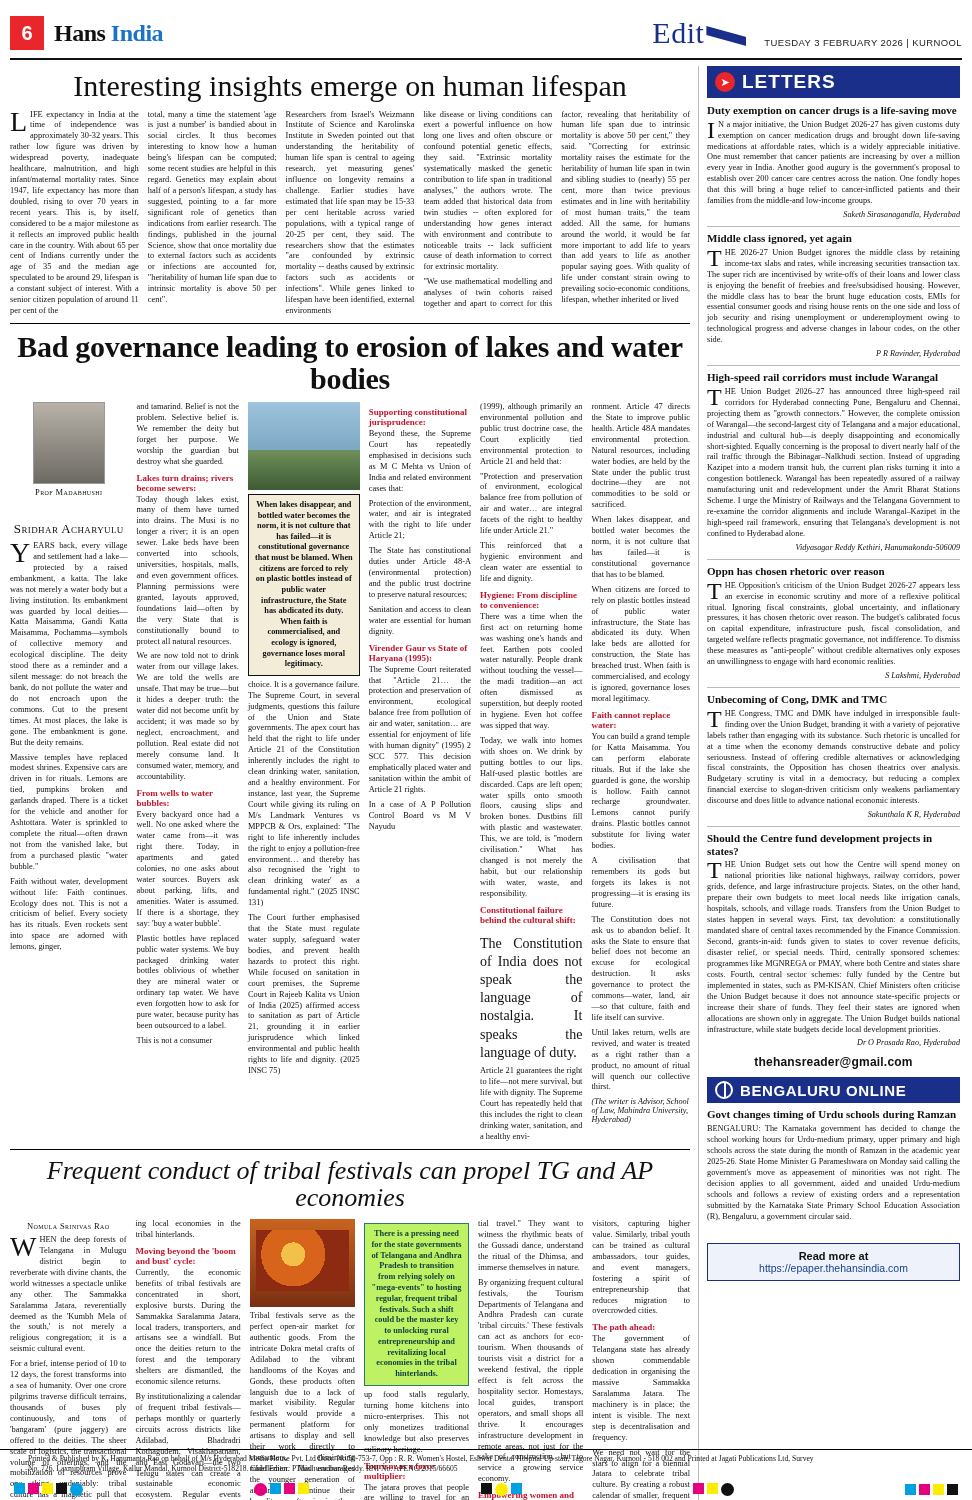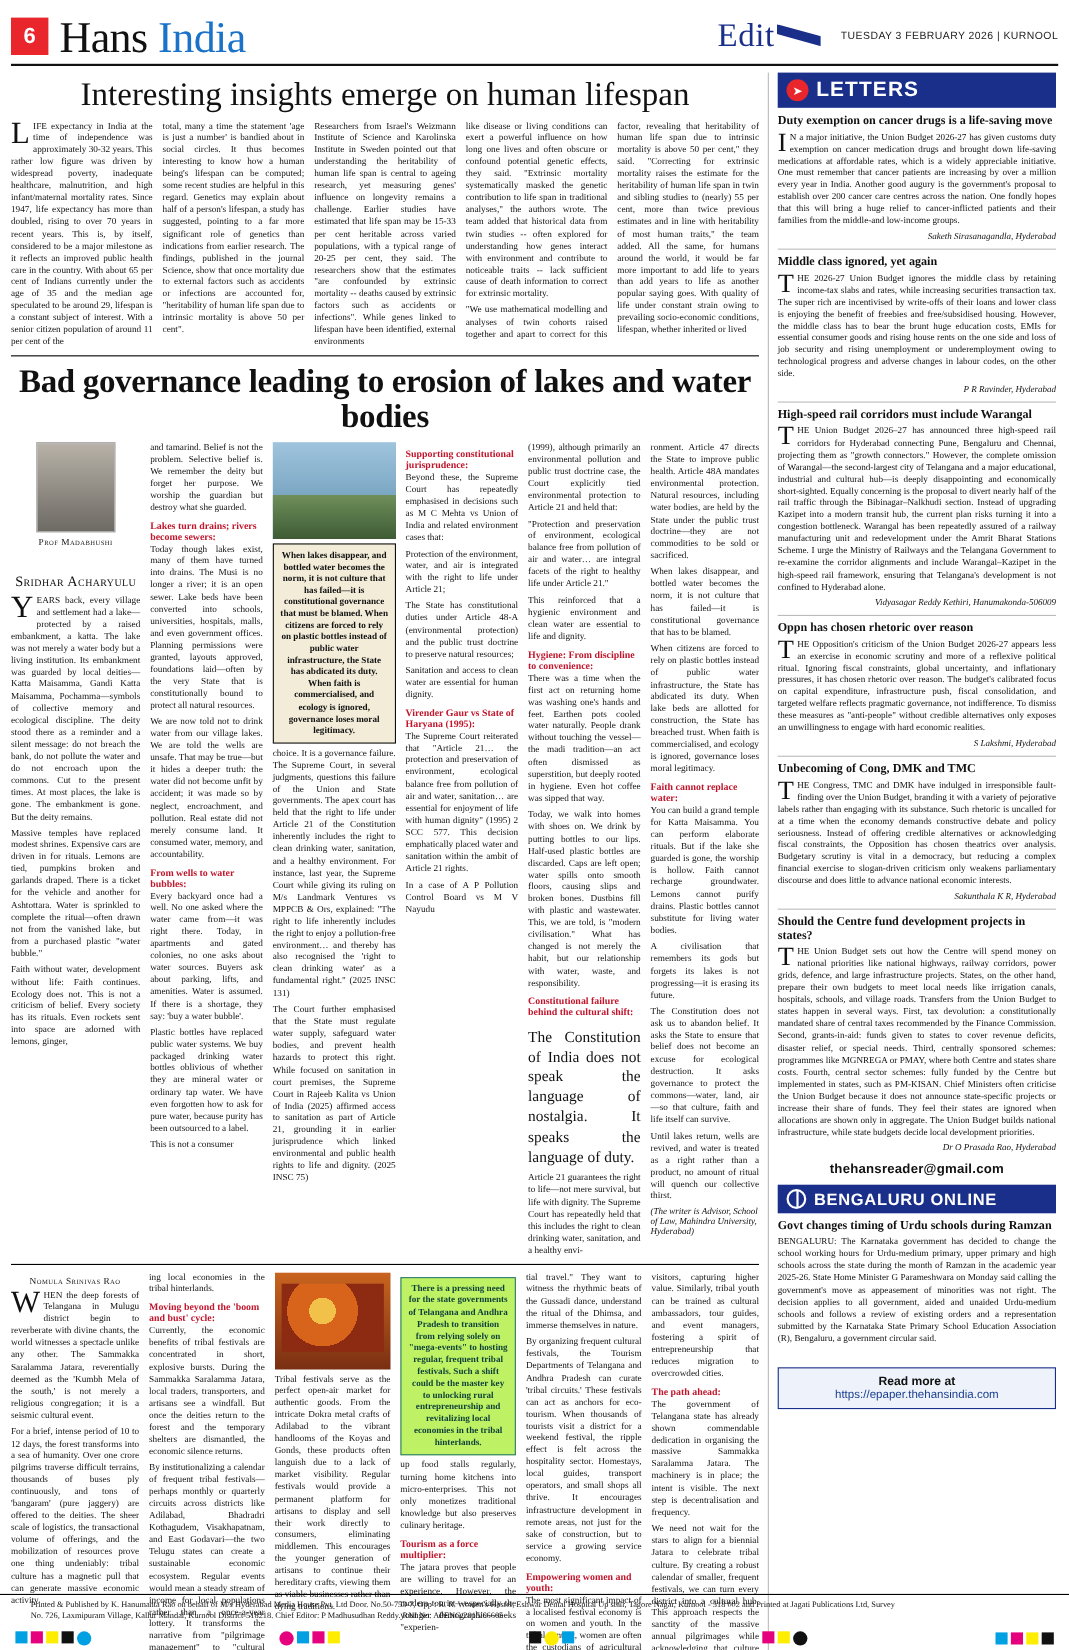--- a/index.html
+++ b/index.html
@@ -14,24 +14,24 @@
   }
   .page { width:972px; height:1500px; position:relative; padding: 8px 10px 0 10px; }
 
   
   .masthead { display:flex; align-items:center; height:52px; border-bottom:2px solid #111; }
   .pagenum {
     width:34px; height:34px; background:#e8262b; color:#fff;
     font-family:"Liberation Sans", sans-serif; font-weight:bold; font-size:20px;
     display:flex; align-items:center; justify-content:center; margin-right:10px;
   }
-  .logo { font-size:40px; font-weight:normal; letter-spacing:-0.5px; font-family:"Liberation Serif", serif; }
+  .logo { font-size:24px; font-weight:bold; letter-spacing:-0.5px; font-family:"Liberation Serif", serif; }
   .logo .hans { color:#111; }
   .logo .india { color:#1a73c8; }
-  .edit-wrap { margin-left:auto; display:flex; align-items:center; gap:0px; }
+  .edit-wrap { margin-left:auto; display:flex; align-items:flex-end; gap:0px; }
   .edit-word { font-size:30px; color:#1a2f8a; font-family:"Liberation Serif", serif; font-style:normal; letter-spacing:0.5px;}
   .edit-swoosh { width:44px; height:26px; margin-left:2px; position:relative; }
   .edit-swoosh:after {
     content:""; position:absolute; left:0; top:2px; width:40px; height:20px;
     background:#1a2f8a; clip-path: polygon(0 0, 100% 55%, 100% 100%, 0 45%);
   }
   .dateline {
     margin-left:14px; font-family:"Liberation Sans", sans-serif; font-size:9.5px;
     color:#222; letter-spacing:0.4px; white-space:nowrap; padding-bottom:2px;
   }
@@ -247,20 +247,21 @@
             <p style="font-size:8.4px;line-height:1.3;text-align:justify;margin:0 0 4px 0;">A civilisation that remembers its gods but forgets its lakes is not progressing—it is erasing its future.</p>
             <p style="font-size:8.4px;line-height:1.3;text-align:justify;margin:0 0 4px 0;">The Constitution does not ask us to abandon belief. It asks the State to ensure that belief does not become an excuse for ecological destruction. It asks governance to protect the commons—water, land, air—so that culture, faith and life itself can survive.</p>
             <p style="font-size:8.4px;line-height:1.3;text-align:justify;margin:0 0 4px 0;">Until lakes return, wells are revived, and water is treated as a right rather than a product, no amount of ritual will quench our collective thirst.</p>
             <div class="art-foot-italic">(The writer is Advisor, School of Law, Mahindra University, Hyderabad)</div>
           </div>
 
         </div>
       </div>
 
       <div class="art" style="border-bottom:none;">
+        <h1 class="headline italic">Frequent conduct of tribal festivals can propel TG and AP economies</h1>
         <div style="display:flex; gap:9px;">
 
           <div style="width:124px;">
             <div class="byline">Nomula Srinivas Rao</div>
             <p class="dropcap" style="font-size:8.4px;line-height:1.3;text-align:justify;margin:0 0 4px 0;">WHEN the deep forests of Telangana in Mulugu district begin to reverberate with divine chants, the world witnesses a spectacle unlike any other. The Sammakka Saralamma Jatara, reverentially deemed as the 'Kumbh Mela of the south,' is not merely a religious congregation; it is a seismic cultural event.</p>
             <p style="font-size:8.4px;line-height:1.3;text-align:justify;margin:0 0 4px 0;">For a brief, intense period of 10 to 12 days, the forest transforms into a sea of humanity. Over one crore pilgrims traverse difficult terrains, thousands of buses ply continuously, and tons of 'bangaram' (pure jaggery) are offered to the deities. The sheer scale of logistics, the transactional volume of offerings, and the mobilization of resources prove one thing undeniably: tribal culture has a magnetic pull that can generate massive economic activity.</p>
 
           </div>
 
           <div style="width:112px;">

